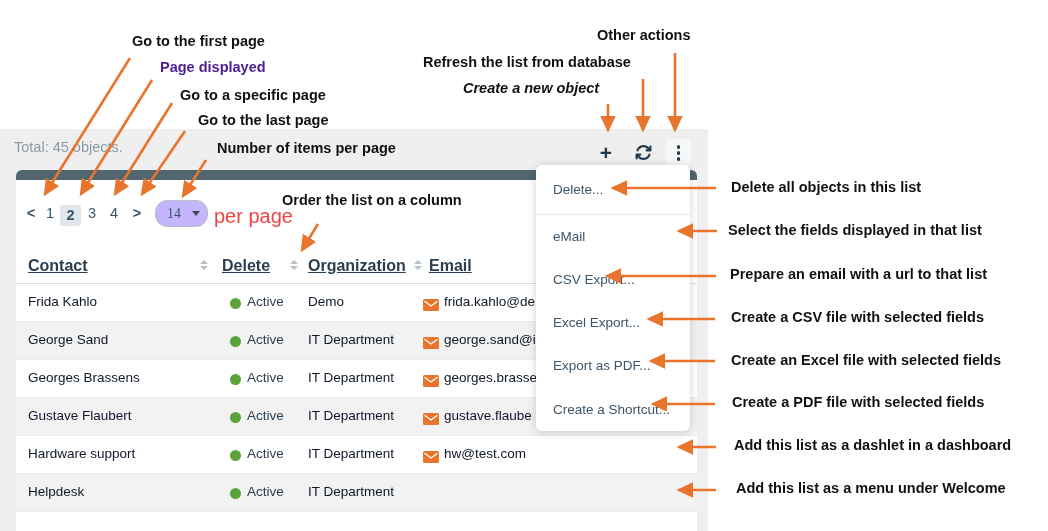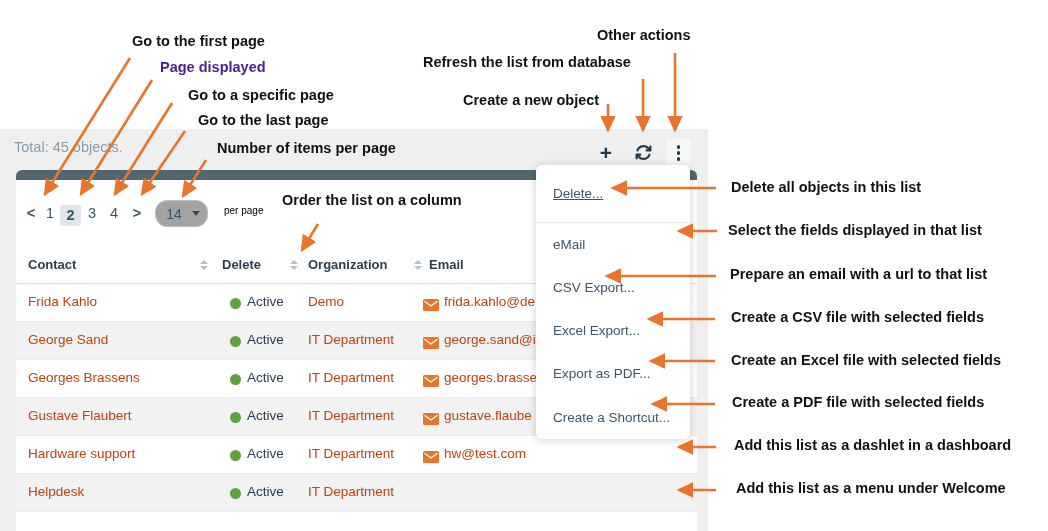--- a/index.html
+++ b/index.html
@@ -26,61 +26,61 @@
 
   .pager { position:absolute; left:0; top:33px; height:26px; width:100%; }
   .pg { position:absolute; top:2px; font-size:14.5px; color:#33566b; cursor:pointer; text-align:center; }
   .pg-prev { left:8px; width:14px; font-weight:bold; }
   .pg-1 { left:28px; width:12px; }
   .pg-cur { left:44px; width:21px; height:21px; background:#e2e6ea; border-radius:3px; line-height:21px; font-weight:bold; }
   .pg-3 { left:70px; width:12px; }
   .pg-4 { left:92px; width:12px; }
   .pg-next { left:114px; width:14px; font-weight:bold; }
   .select { position:absolute; left:139px; top:-3px; width:53px; height:27px; border:1px solid #b6bfc7;
-            border-radius:12px; background:#a3a3a3; display:flex; align-items:center; cursor:pointer; }
+            border-radius:12px; background:#c4b5fd; display:flex; align-items:center; cursor:pointer;font-family:Liberation Serif, serif; }
   .select .val { flex:1; text-align:center; font-size:14px; color:#33566b; }
   .chev { width:0; height:0; border-left:4.5px solid transparent; border-right:4.5px solid transparent;
           border-top:5.5px solid #3a4a55; margin-right:7px; }
-  .perpage { position:absolute; left:208px; top:2px; font-size:10px; color:#000000; }
+  .perpage { position:absolute; left:198px; top:2px; font-size:20px; color:#ef4444; }
 
   .thead { position:absolute; left:0; top:81px; width:100%; height:33px; border-bottom:1px solid #d9dee3; }
-  .th { position:absolute; top:6px; font-size:13px; font-weight:bold; color:#2b3e50; cursor:pointer; }
+  .th { position:absolute; top:6px; font-size:16px; font-weight:bold; color:#2b3e50; cursor:pointer;text-decoration:underline; }
   .th-contact { left:12px; } .th-status { left:206px; } .th-org { left:292px; } .th-email { left:413px; }
   .sort { position:absolute; top:9px; display:flex; flex-direction:column; gap:2px; cursor:pointer; }
   .sort i { width:0; height:0; border-left:4px solid transparent; border-right:4px solid transparent; }
   .sort .up { border-bottom:4.5px solid #b7c0c7; }
   .sort .dn { border-top:4.5px solid #b7c0c7; }
   .sort-1 { left:184px; } .sort-2 { left:274px; } .sort-3 { left:398px; }
 
   .rows { position:absolute; left:0; top:114px; width:100%; }
   .row { position:relative; height:38px; border-bottom:1px solid #ececec; background:#fff; }
   .row.alt { background:#f2f2f2; }
   .c { position:absolute; top:10px; font-size:13.5px; white-space:nowrap; }
-  a.c { text-decoration:none; color:#c2410c; cursor:pointer; }
+  a.c { text-decoration:none; color:#0f172a; cursor:pointer; }
   .c.contact { left:12px; }
   .dot { position:absolute; left:214px; top:14px; width:11px; height:11px; border-radius:50%; background:#5da33c; }
   .c.status { left:231px; color:#2b3e50; }
   .c.org { left:292px; }
   .mail-ic { position:absolute; left:407px; top:13px; }
   .c.email { left:428px; }
 
   
   .menu { position:absolute; left:536px; top:165px; width:154px; background:#fff; border-radius:6px;
           box-shadow:0 1px 10px rgba(0,0,0,0.18); z-index:10; overflow:hidden; }
   .mi { display:flex; align-items:center; padding-left:17px; font-size:13.5px; color:#3d5568;
         height:43px; cursor:pointer; }
-  .mi.h42 { height:58px;text-decoration:underline; } .mi.h48 { height:48px; } .mi.h44 { height:44px; }
+  .mi.h42 { height:50px; } .mi.h48 { height:48px; } .mi.h44 { height:44px; }
   .mi.sep { border-bottom:1px solid #e8e8e8; }
 
   
   .ann { position:absolute; font-size:14.5px; font-weight:bold; color:#111; white-space:nowrap; z-index:15; }
   .ann.muted { color:#4c1d95; }
-  .t0 { left:132px; top:33px; } .t1 { left:160px; top:59px; } .t2 { left:188px; top:87px; }
+  .t0 { left:132px; top:33px; } .t1 { left:160px; top:59px; } .t2 { left:180px; top:87px; }
   .t3 { left:198px; top:112px; } .t4 { left:217px; top:140px; } .t5 { left:282px; top:192px; }
-  .t6 { left:463px; top:92px; } .t7 { left:423px; top:54px; } .t8 { left:597px; top:27px; }
+  .t6 { left:463px; top:80px;font-style:italic; } .t7 { left:423px; top:54px; } .t8 { left:597px; top:27px; }
   .r0 { left:731px; top:179px; } .r1 { left:728px; top:222px; } .r2 { left:730px; top:266px; }
   .r3 { left:731px; top:309px; } .r4 { left:731px; top:352px; } .r5 { left:732px; top:394px; }
   .r6 { left:734px; top:437px; } .r7 { left:736px; top:480px; }
 
   .arrows { position:absolute; left:0; top:0; width:1048px; height:531px; z-index:20; pointer-events:none; }
 </style>
 </head>
 <body>
 
 <div class="canvas">

